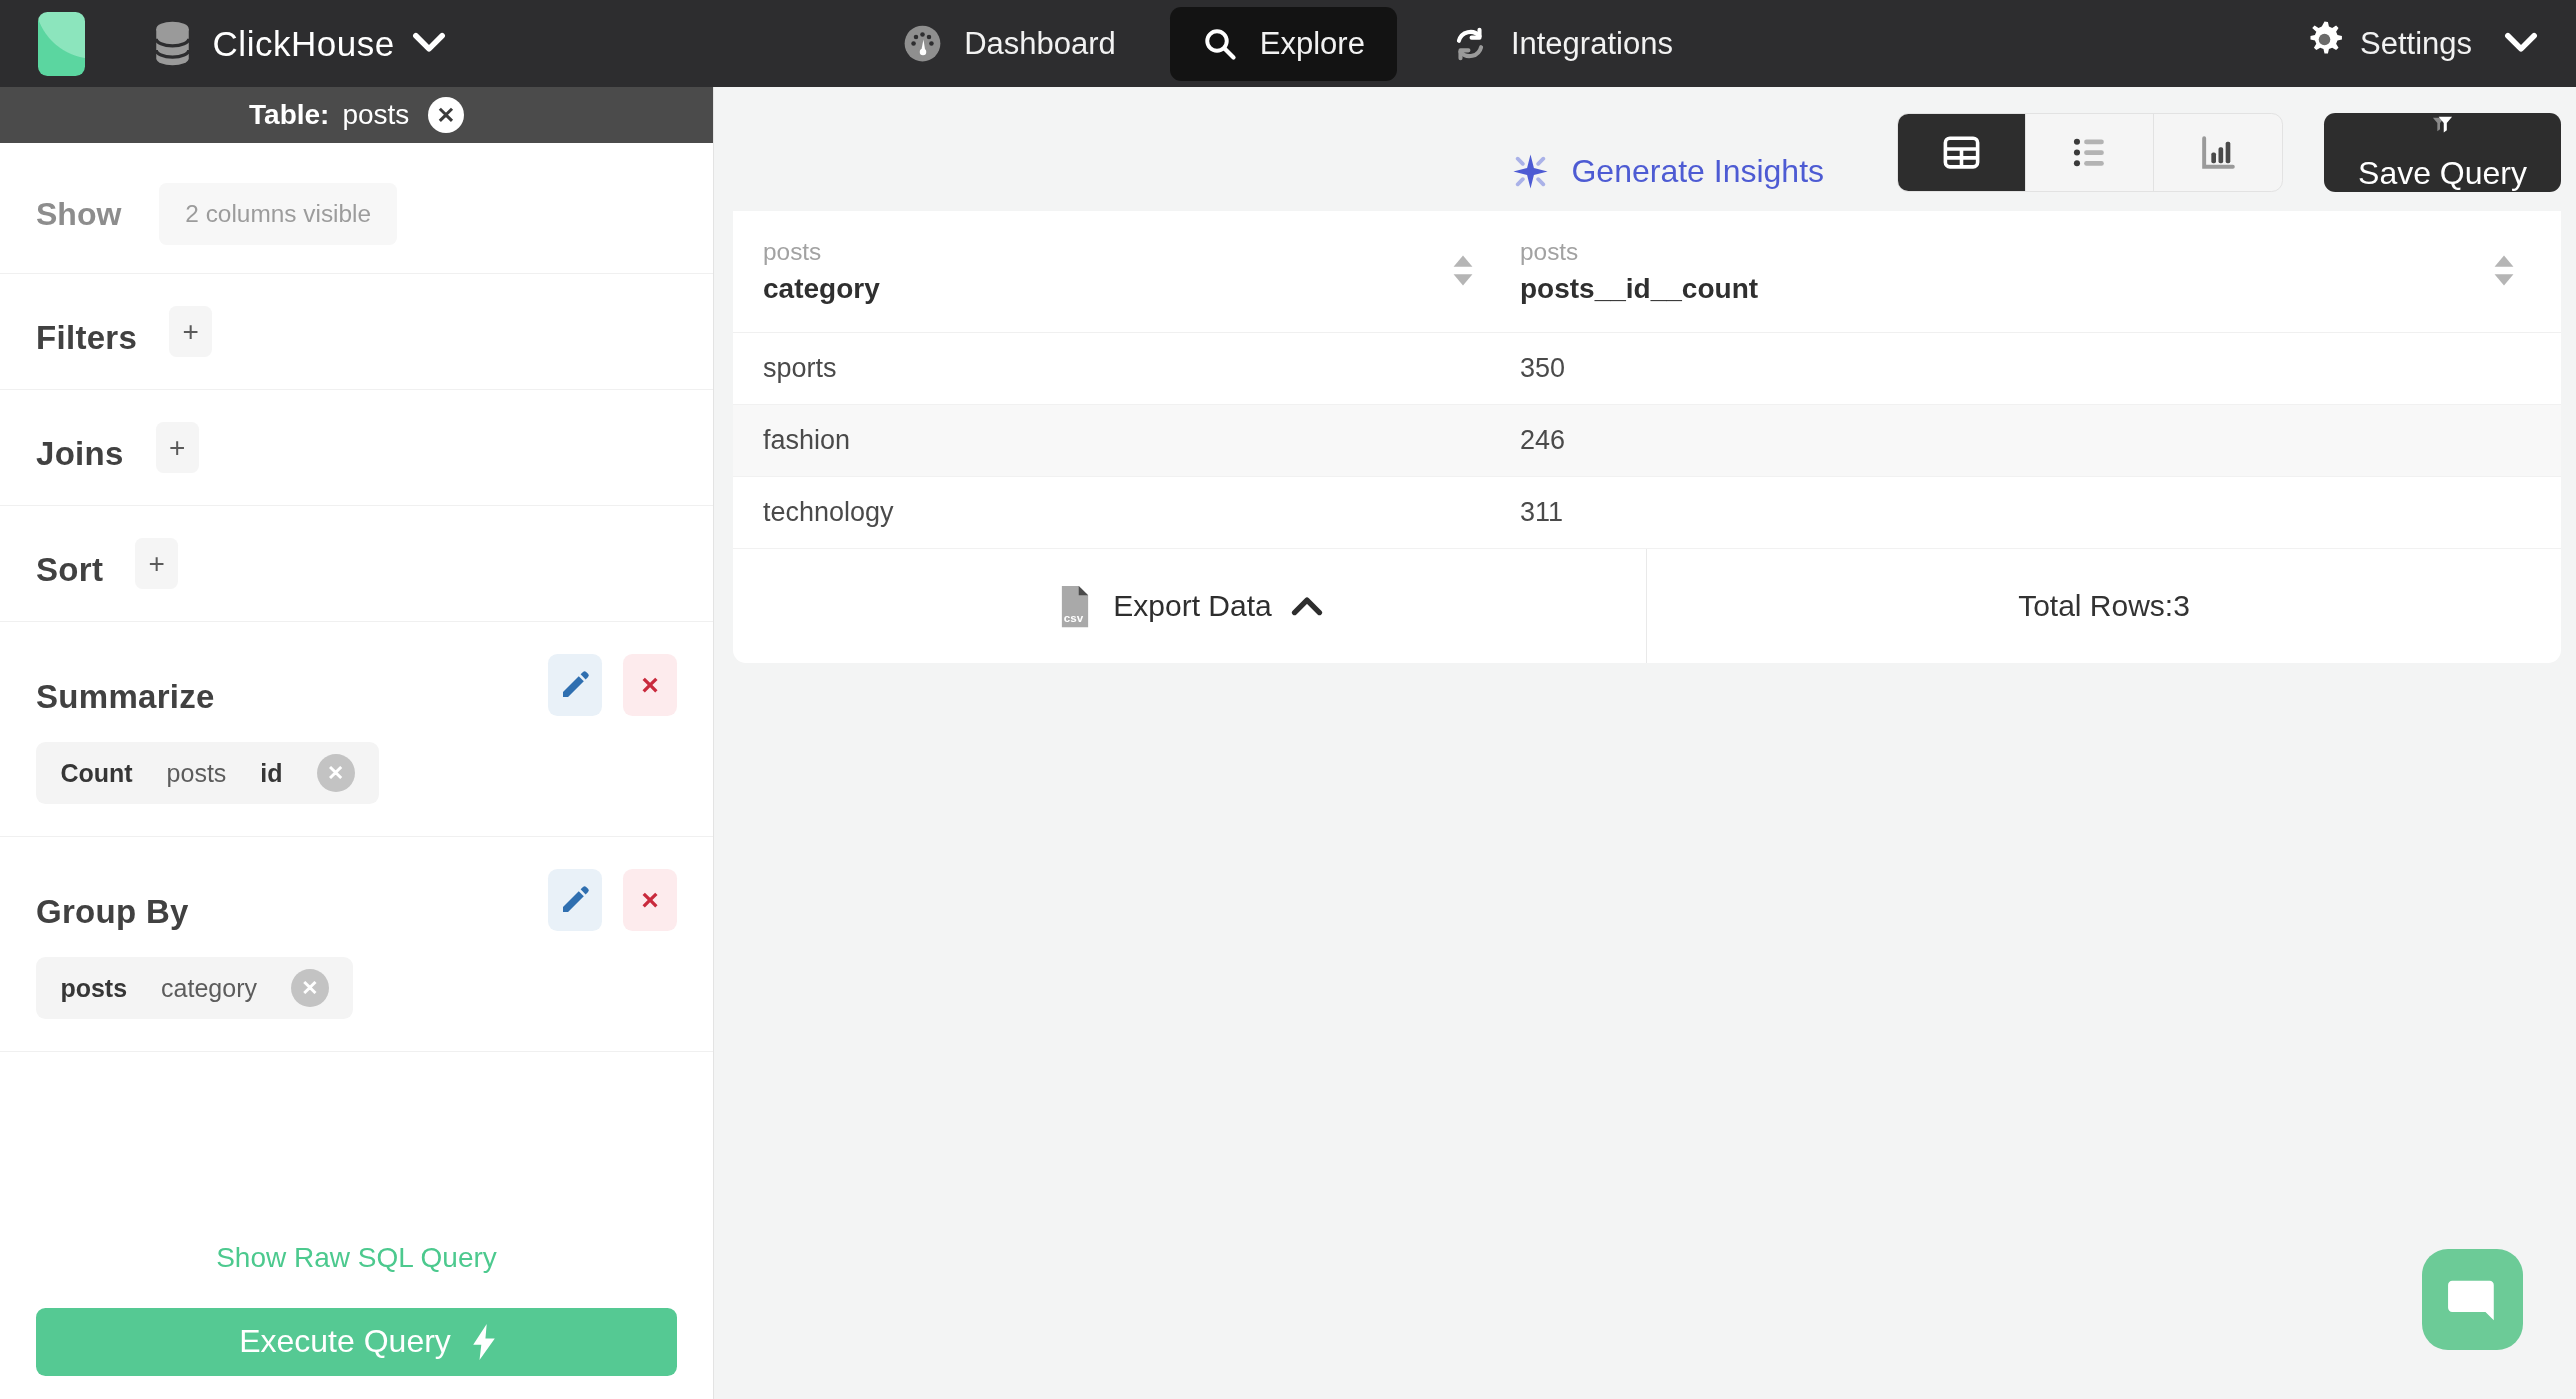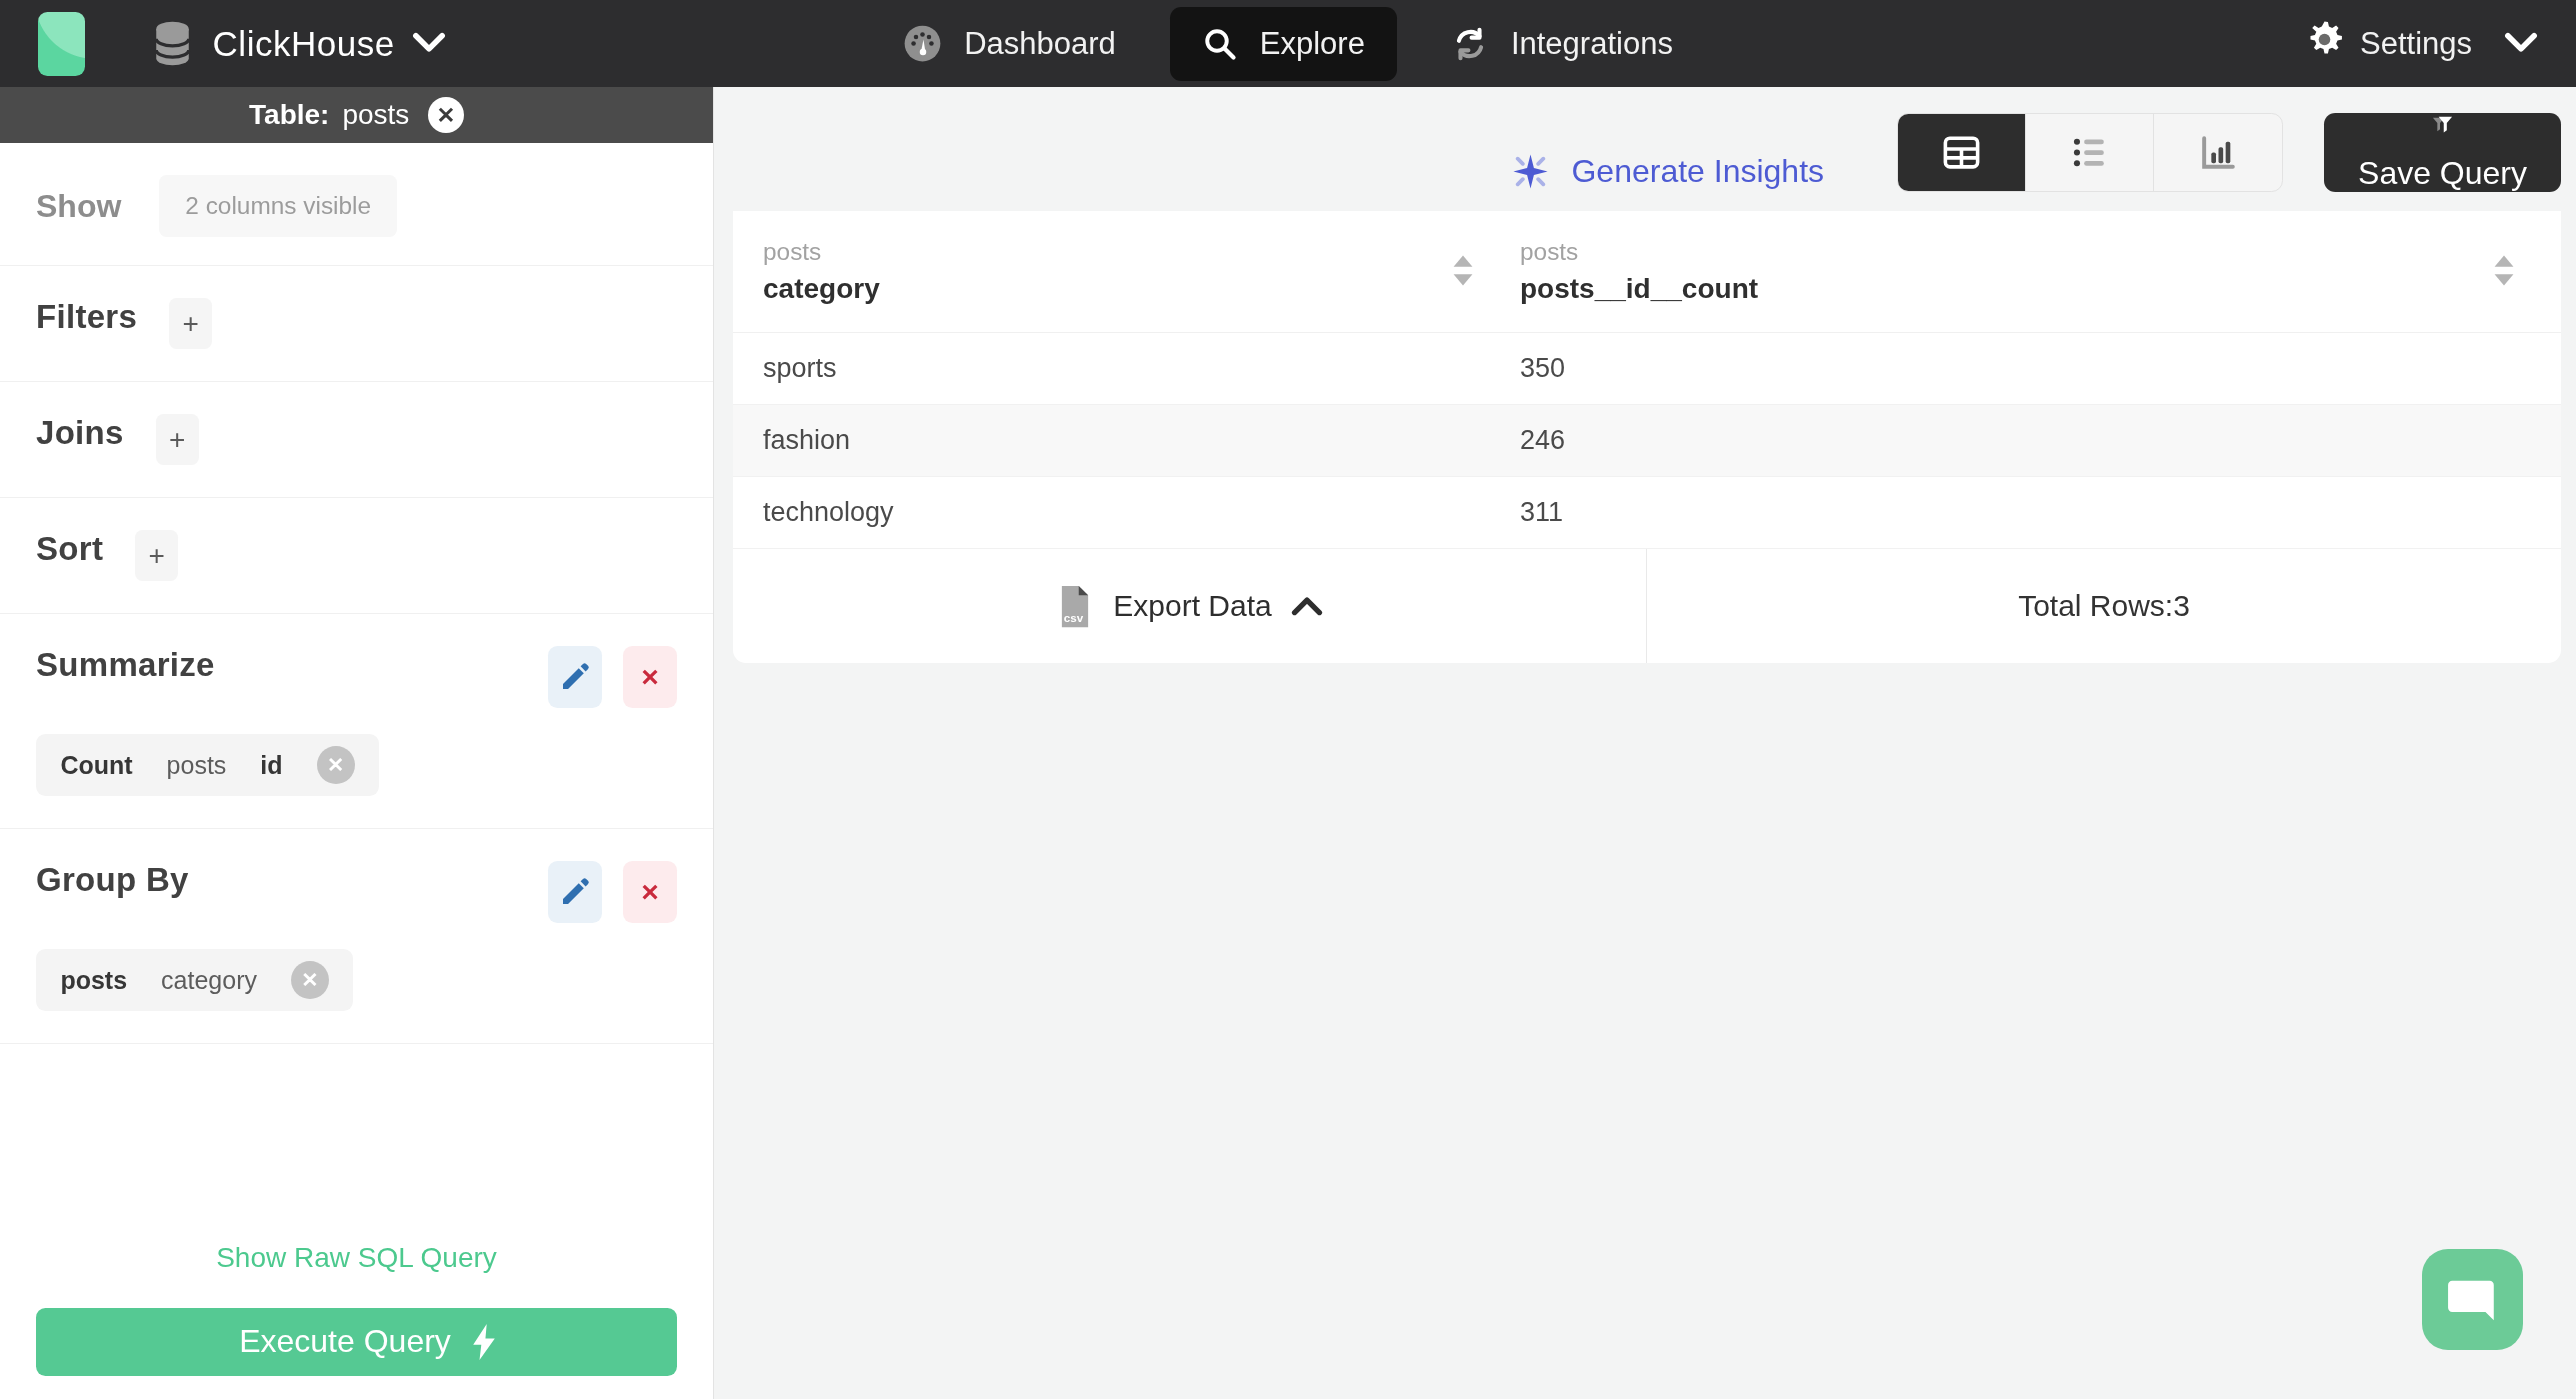--- a/index.html
+++ b/index.html
@@ -49,30 +49,31 @@
   }
   .table-bar b { font-weight:700; }
   .close-pill {
     width:36px; height:36px; border-radius:50%; background:#ffffff; color:#3a3a3a;
     display:flex; align-items:center; justify-content:center; font-size:22.5px; font-weight:700;
     cursor:pointer; margin-left:5.6px;
   }
   .show-row {
     display:flex; align-items:center; gap:38px; padding:32px 36px 28px 36px;
     border-bottom:1.9px solid #f0f0f0;
+    margin-top:8px;
   }
   .show-label { color:#8d8d8d; font-size:32px; font-weight:700; }
   .cols-chip {
     background:#f7f7f7; border-radius:7.5px; padding:17px 26px;
     color:#9c9c9c; font-size:24.4px;
   }
   .section {
     padding:32px 36px; border-bottom:1.9px solid #f0f0f0;
   }
-  .section-head { display:flex; align-items:flex-start; }
+  .section-head { display:flex; align-items:flex-end; }
   .section-title { font-size:33px; font-weight:700; color:#414141; letter-spacing:0.3px; }
   .plus-btn {
     margin-left:32px; width:43px; height:51px; background:#f5f5f5; border:none;
     border-radius:7.5px; color:#5a5a5a; font-size:28px; cursor:pointer;
     display:flex; align-items:center; justify-content:center;
   }
   .head-actions { margin-left:auto; display:flex; gap:20.6px; }
   .sq-btn {
     width:54px; height:62px; border:none; border-radius:9.4px; cursor:pointer;
     display:flex; align-items:center; justify-content:center;

